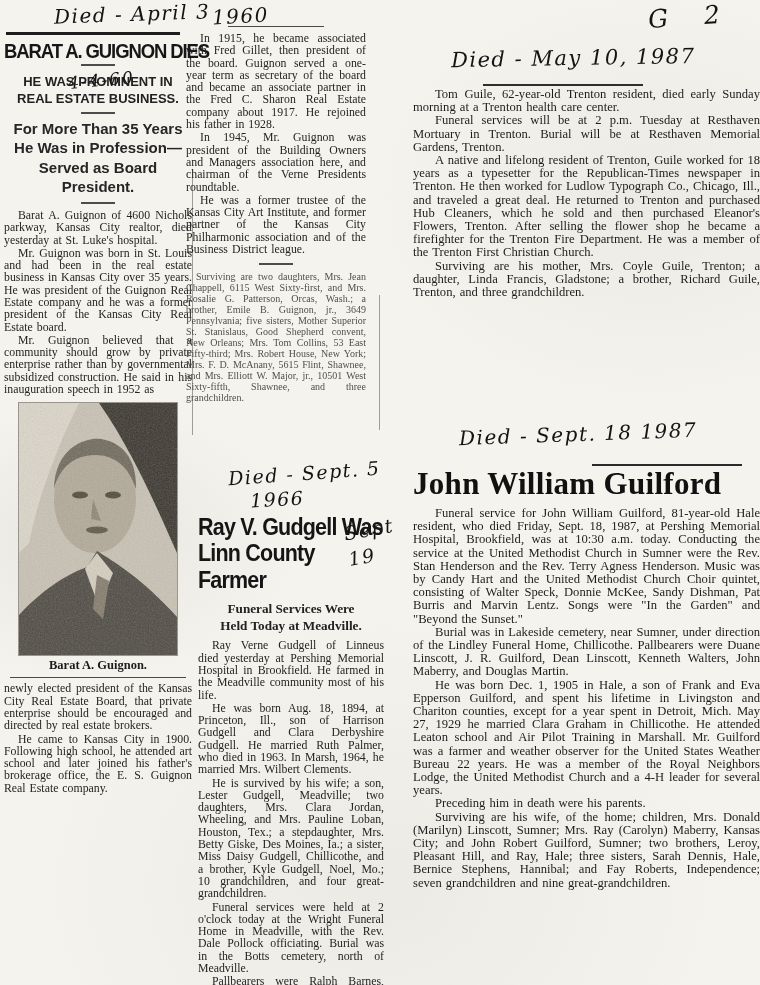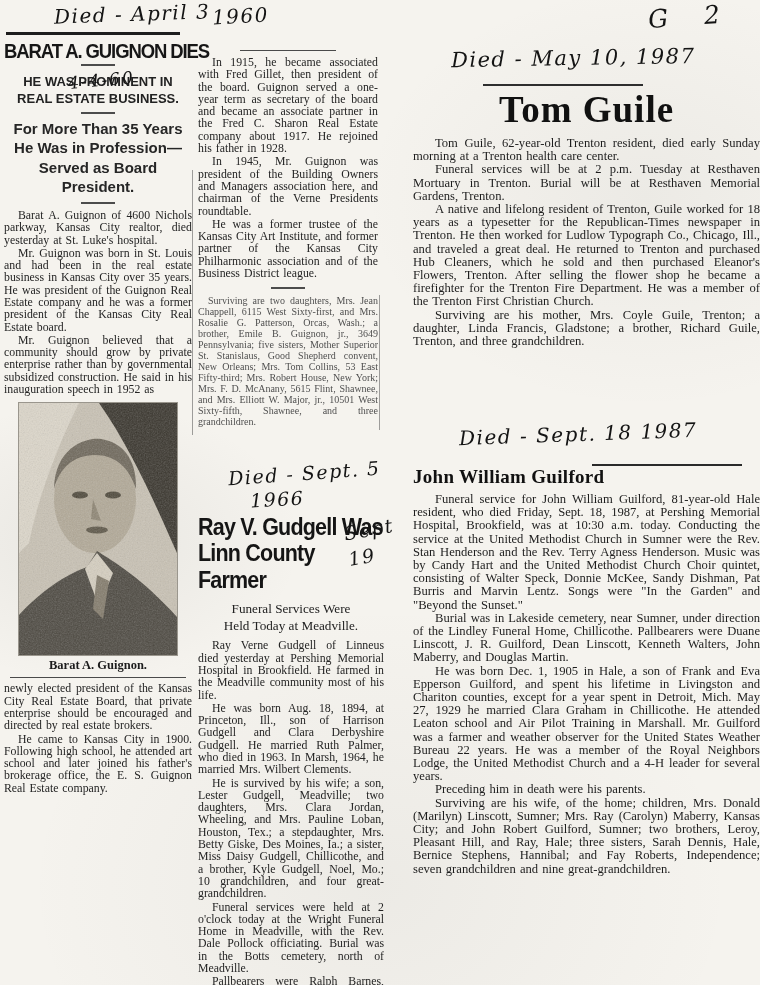--- a/index.html
+++ b/index.html
@@ -50,32 +50,32 @@
     display:block; background:#ccc6ba;
   }
   .caption { text-align:center; font-size:12.5px; font-weight:700; margin:2px 0 1px; }
   
   .gudgell-head {
     font-family:"Liberation Sans", sans-serif; font-weight:700; font-size:21.5px;
     letter-spacing:-0.8px; line-height:24px; margin:2px 0 4px; color:#151515;
     transform:scaleY(1.1); transform-origin:left top;
   }
   .subhead-serif {
-    font-weight:400; font-size:13.2px; text-align:center; line-height:1.3;
+    font-weight:700; font-size:13.2px; text-align:center; line-height:1.3;
     margin:6px 0 5px; color:#222;
   }
   .hw-note { position:absolute; left:148px; top:54px; font-size:19px; transform:rotate(-10deg); line-height:26px; text-align:left; }
   .hw-note span { display:block; }
   
   .head-serif-big {
     font-weight:700; font-size:37px; text-align:center; margin:4px 0 6px;
     letter-spacing:1px; color:#111;
   }
   .head-serif {
-    font-weight:700; font-size:19px; margin:2px 0 5px; letter-spacing:0.3px; color:#111;
+    font-weight:700; font-size:31px; margin:2px 0 5px; letter-spacing:0.3px; color:#111;
   }
   .wide-body {
     font-size:12.6px; line-height:13.2px; text-align:justify; text-indent:22px;
     margin:0; color:#1d1d1d; word-spacing:1px;
   }
   .vrule { position:absolute; width:1px; background:rgba(70,70,70,0.5); }
   .hw-guile { left:38px; top:2px; font-size:21px; transform:rotate(-1deg); }
   .guile-rule { height:2px; background:#2e2e2e; width:160px; margin:40px 0 2px 70px; }
   .hw-guilford { left:46px; top:4px; font-size:20px; transform:rotate(-2deg); }
   .guilford-rule { position:absolute; right:18px; top:46px; width:150px; height:2px; background:#2a2a2a; }
@@ -128,21 +128,21 @@
     </div>
     <div class="caption">Barat A. Guignon.</div>
     <div class="rule-thin"></div>
     <p class="body noindent">newly elected president of the Kansas City Real Estate Board, that private enterprise should be encouraged and directed by real estate brokers.</p>
     <p class="body">He came to Kansas City in 1900. Following high school, he attended art school and later joined his father's brokerage office, the E. S. Guignon Real Estate company.</p>
   </section>
 
   <div class="vrule" style="left:192px; top:170px; height:265px;"></div>
   <div class="vrule" style="left:379px; top:295px; height:135px;"></div>
 
-  <section class="clip" style="left:198px; top:26px; width:180px;margin-top:24px;">
+  <section class="clip" style="left:186px; top:26px; width:180px;">
     <div class="rule-thin" style="width:96px; margin:0 auto 5px;"></div>
     <p class="body">In 1915, he became associated with Fred Gillet, then president of the board. Guignon served a one-year term as secretary of the board and became an associate partner in the Fred C. Sharon Real Estate company about 1917. He rejoined his father in 1928.</p>
     <p class="body">In 1945, Mr. Guignon was president of the Building Owners and Managers association here, and chairman of the Verne Presidents roundtable.</p>
     <p class="body">He was a former trustee of the Kansas City Art Institute, and former partner of the Kansas City Philharmonic association and of the Business District league.</p>
     <div class="dash" style="margin-top:8px;"></div>
     <p class="fineprint">Surviving are two daughters, Mrs. Jean Chappell, 6115 West Sixty-first, and Mrs. Rosalie G. Patterson, Orcas, Wash.; a brother, Emile B. Guignon, jr., 3649 Pennsylvania; five sisters, Mother Superior St. Stanislaus, Good Shepherd convent, New Orleans; Mrs. Tom Collins, 53 East Fifty-third; Mrs. Robert House, New York; Mrs. F. D. McAnany, 5615 Flint, Shawnee, and Mrs. Elliott W. Major, jr., 10501 West Sixty-fifth, Shawnee, and three grandchildren.</p>
   </section>
 
   <section class="clip" style="left:198px; top:462px; width:186px;">
     <div class="hw" style="left:30px; top:0; font-size:19px; transform:rotate(-4deg);">Died - Sept. 5</div>
@@ -162,21 +162,20 @@
     <p class="body">Ray Verne Gudgell of Linneus died yesterday at Pershing Memorial Hospital in Brookfield. He farmed in the Meadville community most of his life.</p>
     <p class="body">He was born Aug. 18, 1894, at Princeton, Ill., son of Harrison Gudgell and Clara Derbyshire Gudgell. He married Ruth Palmer, who died in 1963. In Marsh, 1964, he married Mrs. Wilbert Clements.</p>
     <p class="body">He is survived by his wife; a son, Lester Gudgell, Meadville; two daughters, Mrs. Clara Jordan, Wheeling, and Mrs. Pauline Loban, Houston, Tex.; a stepdaughter, Mrs. Betty Giske, Des Moines, Ia.; a sister, Miss Daisy Gudgell, Chillicothe, and a brother, Kyle Gudgell, Noel, Mo.; 10 grandchildren, and four great-grandchildren.</p>
     <p class="body">Funeral services were held at 2 o'clock today at the Wright Funeral Home in Meadville, with the Rev. Dale Pollock officiating. Burial was in the Botts cemetery, north of Meadville.</p>
     <p class="body">Pallbearers were Ralph Barnes, Gerald Lyons, Marion Surber, Willard Eckert, Melvin Gray, Junior Wilburn.</p>
   </section>
 
   <section class="clip" style="left:413px; top:44px; width:347px;">
     <div class="hw hw-guile">Died - May 10, 1987</div>
     <div class="guile-rule"></div>
-    <h1 class="head-serif-big guile-headwrap">Tom Guile</h1>
     <p class="wide-body">Tom Guile, 62-year-old Trenton resident, died early Sunday morning at a Trenton health care center.</p>
     <p class="wide-body">Funeral services will be at 2 p.m. Tuesday at Resthaven Mortuary in Trenton. Burial will be at Resthaven Memorial Gardens, Trenton.</p>
     <p class="wide-body">A native and lifelong resident of Trenton, Guile worked for 18 years as a typesetter for the Republican-Times newspaper in Trenton. He then worked for Ludlow Typograph Co., Chicago, Ill., and traveled a great deal. He returned to Trenton and purchased Hub Cleaners, which he sold and then purchased Eleanor's Flowers, Trenton. After selling the flower shop he became a firefighter for the Trenton Fire Department. He was a member of the Trenton First Christian Church.</p>
     <p class="wide-body">Surviving are his mother, Mrs. Coyle Guile, Trenton; a daughter, Linda Francis, Gladstone; a brother, Richard Guile, Trenton, and three grandchildren.</p>
   </section>
 
   <section class="clip" style="left:413px; top:418px; width:347px;">
     <div class="hw hw-guilford">Died - Sept. 18 1987</div>
     <div class="guilford-rule"></div>
     <h1 class="head-serif guilford-headwrap">John William Guilford</h1>

